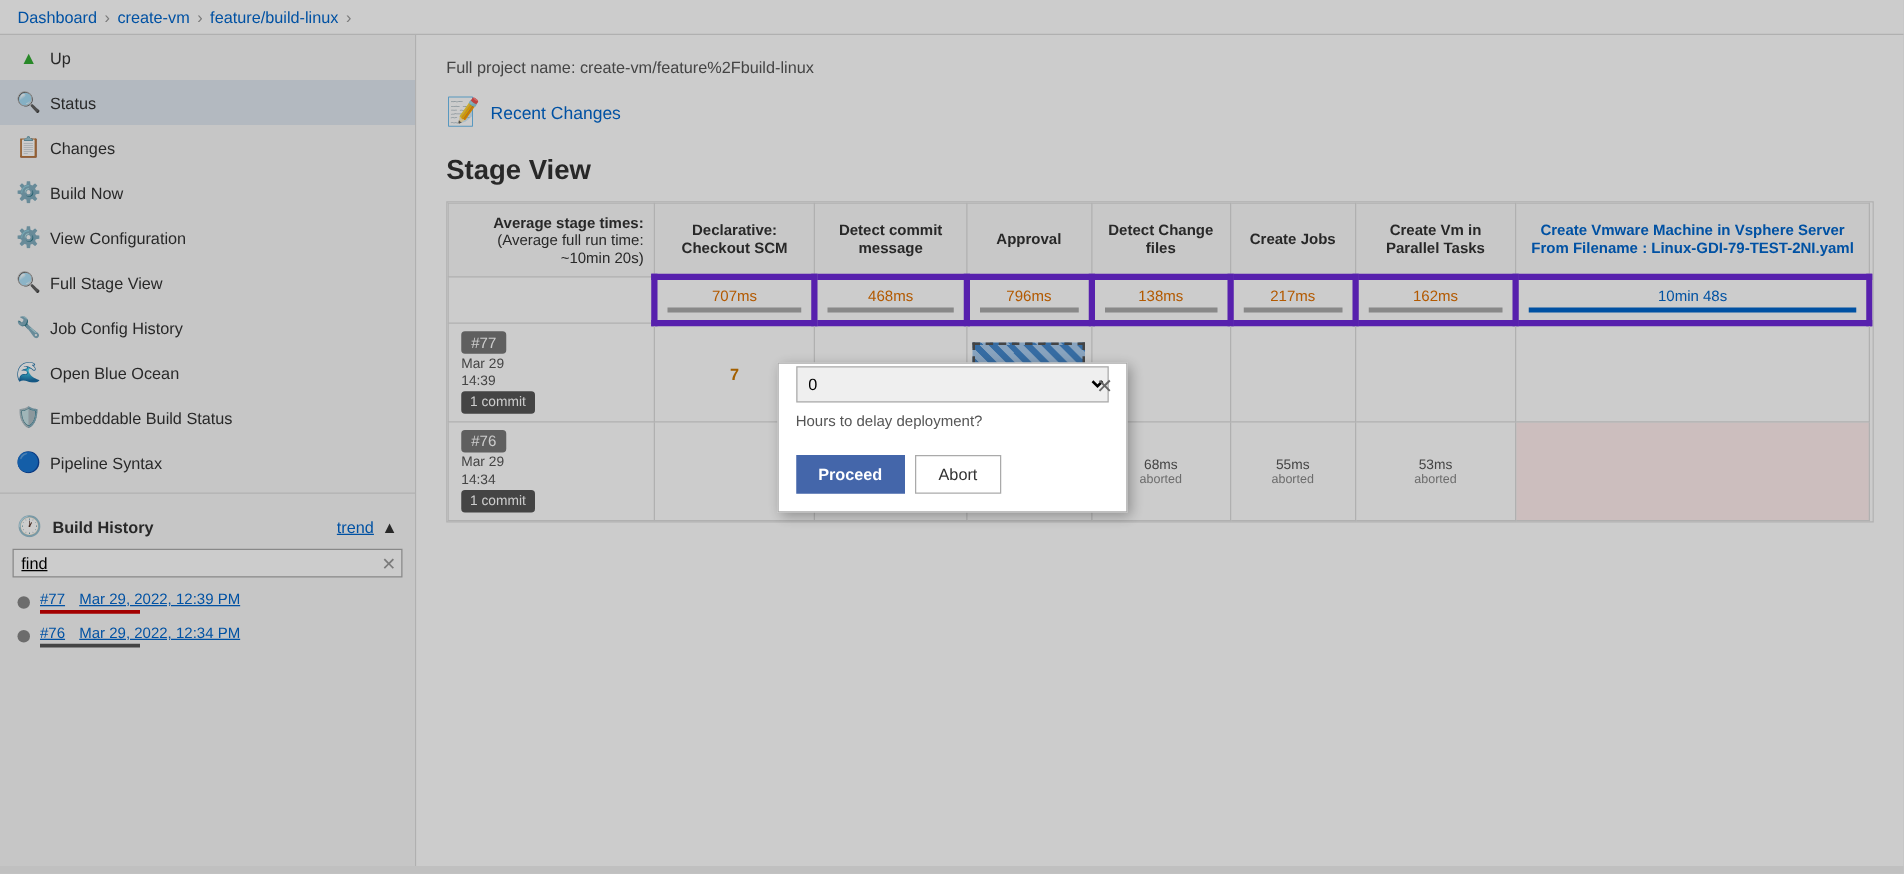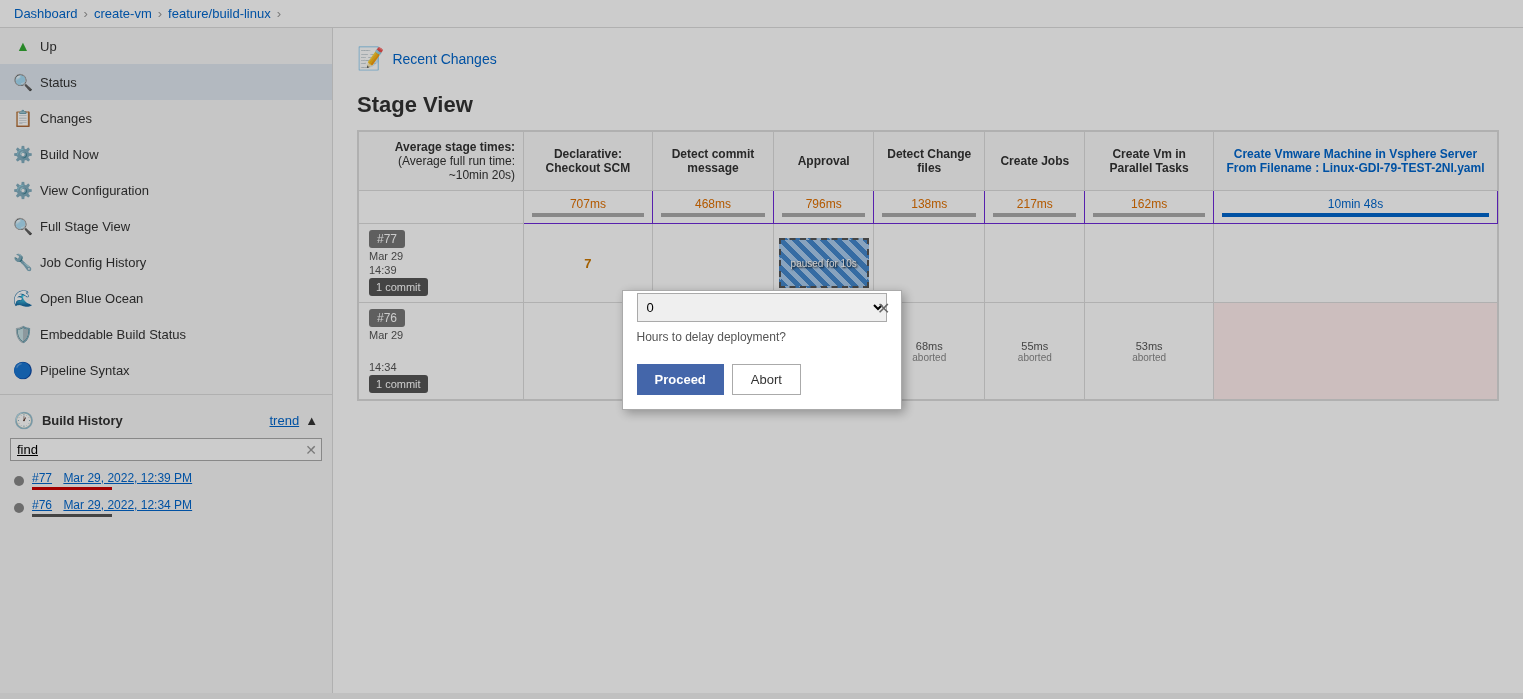--- a/index.html
+++ b/index.html
@@ -106,21 +106,21 @@
       border: 1px solid #ddd;
       padding: 10px 8px;
       text-align: center;
       font-weight: bold;
       font-size: 12px;
       background: #fafafa;
       vertical-align: middle;
       min-width: 100px;
     }
     .stage-table td {
-      border: 1px solid #6d28d9;
+      border: 5px solid #6d28d9;
       padding: 6px 8px;
       text-align: center;
       font-size: 12px;
       vertical-align: middle;
     }
     .avg-time-val { color: #e07000; font-size: 12px; }
     .stage-bar { height: 4px; background: #aaa; margin-top: 2px; }
     .stage-bar.blue { background: #0066cc; }
 
     .commit-badge {
@@ -342,20 +342,21 @@
         <div>
           <span class="build-link">#76</span>
           <span style="margin-left:8px;" class="build-date">Mar 29, 2022, 12:34 PM</span>
         </div>
         <div style="height:3px;background:#555;width:80px;margin-top:2px;"></div>
       </div>
     </div>
   </div>
 
   <div class="main-content">
+    <div class="full-project-name">Full project name: create-vm/feature%2Fbuild-linux</div>
 
     <div class="recent-changes-row">
       <span class="notebook-icon">📝</span>
       <a class="recent-changes-link" href="#">Recent Changes</a>
     </div>
 
     <h2 class="stage-view-title">Stage View</h2>
 
     <div class="stage-table-wrap">
       <table class="stage-table">
@@ -427,21 +428,21 @@
             <td style="border:1px solid #ddd;"></td>
             <td style="border:1px solid #ddd;"></td>
             <td style="border:1px solid #ddd;"></td>
           </tr>
 
           <tr>
             <td style="border:1px solid #ddd;padding:6px 10px;">
               <div class="build-row-label">
                 <span class="build-tag" style="background:#777;color:#fff;border-radius:3px;padding:2px 8px;font-size:12px;">#76</span>
                 <span style="font-size:11px;color:#555;">Mar 29</span>
-                <span style="font-size:11px;color:#555;margin-top:18px;">14:34</span>
+                <span style="font-size:11px;color:#555;">14:34</span>
                 <span class="commit-badge">1 commit</span>
               </div>
             </td>
             <td style="border:1px solid #ddd;"></td>
             <td style="border:1px solid #ddd;"></td>
             <td style="border:1px solid #ddd;font-size:11px;color:#555;">
               <div>1s</div>
               <div style="font-size:10px;">(paused 2min 21s)</div>
               <div style="font-size:10px;color:#888;">aborted</div>
             </td>

